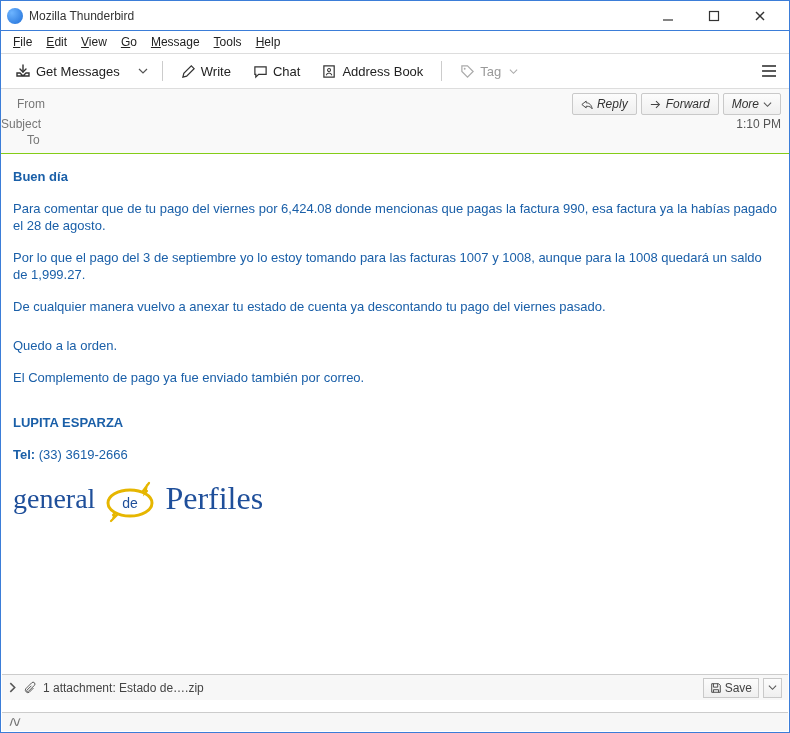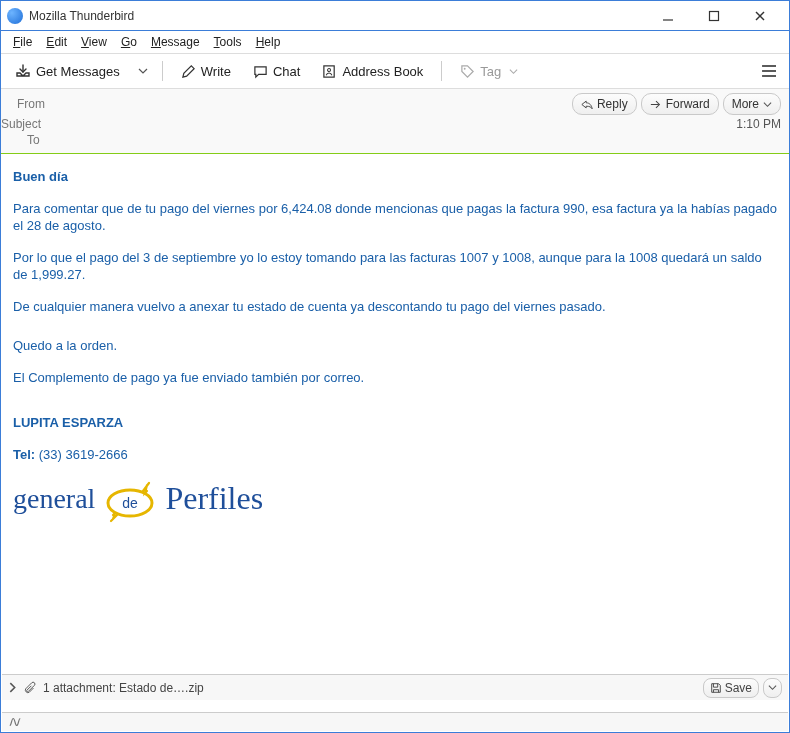--- a/index.html
+++ b/index.html
@@ -20,34 +20,34 @@
     .tb-btn { display:flex; align-items:center; gap:5px; padding: 4px 8px; font-size: 13px; color:#222; cursor:pointer; border-radius:3px; }
     .tb-sep { width:1px; height:20px; background:#ccc; margin:0 4px; }
     .tb-dd { display:flex; align-items:center; padding: 4px 4px; cursor:pointer; }
     .tb-spacer { flex:1; }
     .hamburger { width: 28px; height: 28px; display:flex; align-items:center; justify-content:center; cursor:pointer; }
 
     .msg-header { background: #f9f9f9; border-bottom: 1px solid #84cc16; padding: 4px 8px 6px 0; }
     .msg-hdr-row1 { display:flex; align-items:center; justify-content: space-between; }
     .hdr-left { display:flex; align-items:center; gap: 12px; font-size: 12px; color:#777; }
     .hdr-actions { display:flex; gap:4px; }
-    .hdr-btn { display:flex; align-items:center; gap:4px; padding: 3px 8px; font-size: 12px; background: linear-gradient(#fcfcfc,#efefef); border:1px solid #c9c9c9; border-radius:10px; cursor:pointer; color:#333; }
+    .hdr-btn { display:flex; align-items:center; gap:4px; padding: 3px 8px; font-size: 12px; background: linear-gradient(#fcfcfc,#efefef); border:1px solid #c9c9c9; border-radius:2px; cursor:pointer; color:#333;font-style:italic; }
     .hdr-meta-row { display:flex; align-items:center; justify-content: space-between; font-size:12px; color:#777; margin-top:2px; }
     .hdr-to-row { font-size:12px; color:#777; margin-top:2px; padding-left: 26px; }
 
     .body-pane { height: 540px; overflow: auto; padding: 14px 12px 10px 12px; font-size: 13px; color: #1a5fa8; line-height: 1.35; }
     .body-pane p { margin-bottom: 14px; }
     .body-pane .bold { font-weight: 600; }
     .sig-logo { margin-top: 6px; display:flex; align-items:center; gap: 8px; }
     .sig-logo .word { font-family: Georgia, 'Times New Roman', serif; font-size: 28px; color:#1f4f9a; }
     .sig-logo .de-circle { width: 54px; height: 40px; position: relative; }
 
     .attach-bar { position:absolute; left:1px; right:1px; bottom: 32px; height: 26px; border-top:1px solid #ccc; background:#f7f7f7; display:flex; align-items:center; padding: 0 6px; font-size:12px; color:#444; gap:6px; }
     .attach-right { margin-left:auto; display:flex; gap:4px; }
-    .mini-btn { display:flex; align-items:center; gap:3px; padding: 2px 6px; background: linear-gradient(#fcfcfc,#efefef); border:1px solid #c9c9c9; border-radius:8px; cursor:pointer; }
+    .mini-btn { display:flex; align-items:center; gap:3px; padding: 2px 6px; background: linear-gradient(#fcfcfc,#efefef); border:1px solid #c9c9c9; border-radius:0; cursor:pointer; }
 
     .status-bar { position:absolute; left:1px; right:1px; bottom:1px; height:19px; border-top:1px solid #ccc; background:#f7f7f7; display:flex; align-items:center; padding:0 6px; font-size:12px; color:#555; }
 
     .ico { display:inline-block; }
     svg { display:block; }
   </style>
 </head>
 <body>
 
 <div class="titlebar">

